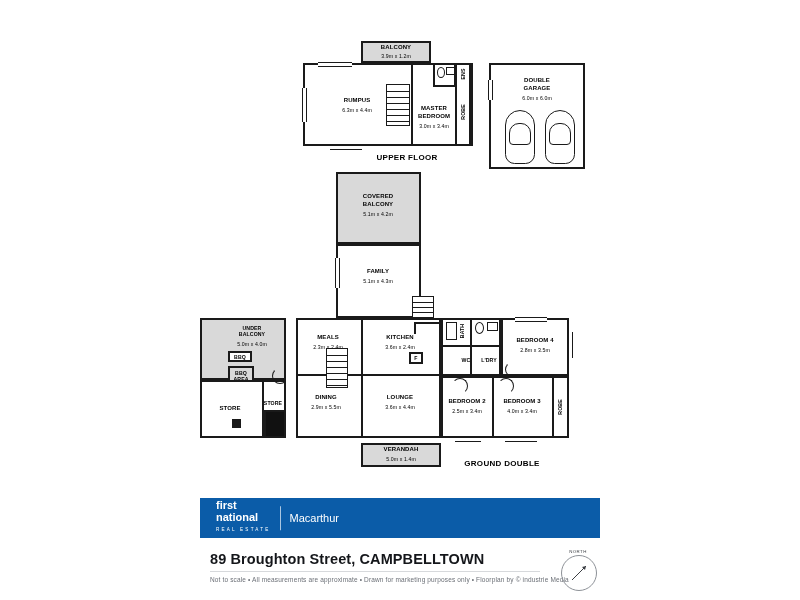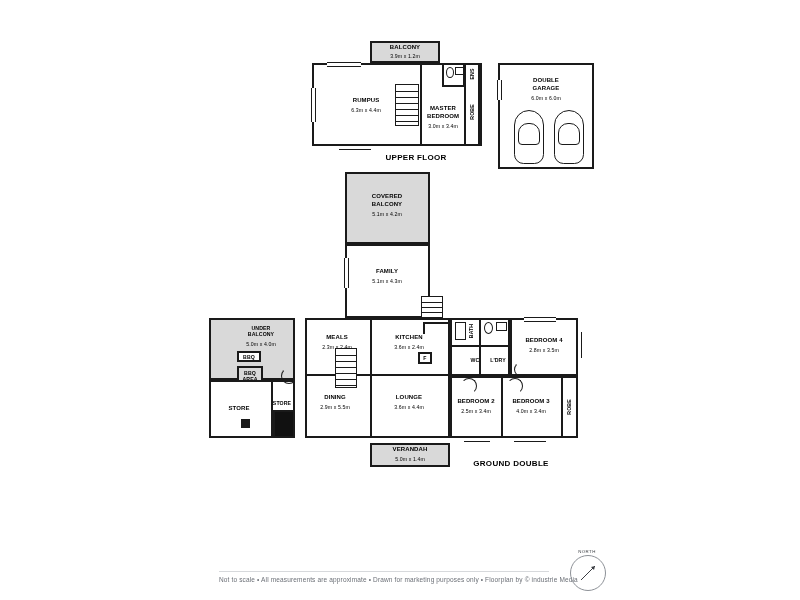--- a/index.html
+++ b/index.html
@@ -10,21 +10,21 @@
   body {
     width: 800px;
     height: 600px;
     font-family: "Liberation Sans", sans-serif;
     color: #000;
     position: relative;
     overflow: hidden;
   }
   #floorplan {
     position: absolute;
-    left: 9px; top: 0;
+    left: 0; top: 0;
     width: 716px;
     height: 600px;
   }
   .room {
     position: absolute;
     box-sizing: border-box;
     border: 2px solid #1a1a1a;
     background: #ffffff;
   }
   .shaded {
@@ -331,21 +331,33 @@
   <div class="door-arc" style="left:498px; top:378px; width:14px; height:14px; transform:rotate(180deg);"></div>
   <div class="door-arc" style="left:505px; top:362px; width:13px; height:13px;"></div>
   <div class="door-arc" style="left:272px; top:368px; width:14px; height:14px;"></div>
 
   <div class="room shaded" style="left:361px; top:443px; width:80px; height:24px;"></div>
   <div class="lbl" style="left:401px; top:450px;">VERANDAH</div>
   <div class="lbl norm small" style="left:401px; top:459px;">5.0m x 1.4m</div>
 
   <div class="floorlbl" style="left:502px; top:463px;">GROUND DOUBLE</div>
 
-
+  <div class="banner" style="left:200px; top:498px; width:400px; height:40px;">
+    <div class="banner-inner">
+      <div class="fn-logo">
+        <span>first</span><br>
+        <span>national</span>
+        <span class="sub">REAL ESTATE</span>
+      </div>
+      <div class="fn-div"></div>
+      <div class="fn-branch">Macarthur</div>
+    </div>
+  </div>
+
+  <div class="addr" style="left:210px; top:551px;">89 Broughton Street, CAMPBELLTOWN</div>
   <div class="hr" style="left:210px; top:571px; width:330px;"></div>
   <div class="discl" style="left:210px; top:576px;">Not to scale  •  All measurements are approximate  •  Drawn for marketing purposes only  •  Floorplan by © industrie Media</div>
 
   <div class="compass-label" style="left:578px; top:549px;">NORTH</div>
   <div class="compass-ring" style="left:561px; top:555px;">
     <svg width="34" height="34" viewBox="0 0 34 34">
       <line x1="10" y1="24" x2="24" y2="10" stroke="#3c3f44" stroke-width="1"></line>
       <polygon points="24,10 20,11 23,14" fill="#3c3f44"></polygon>
     </svg>
   </div>

